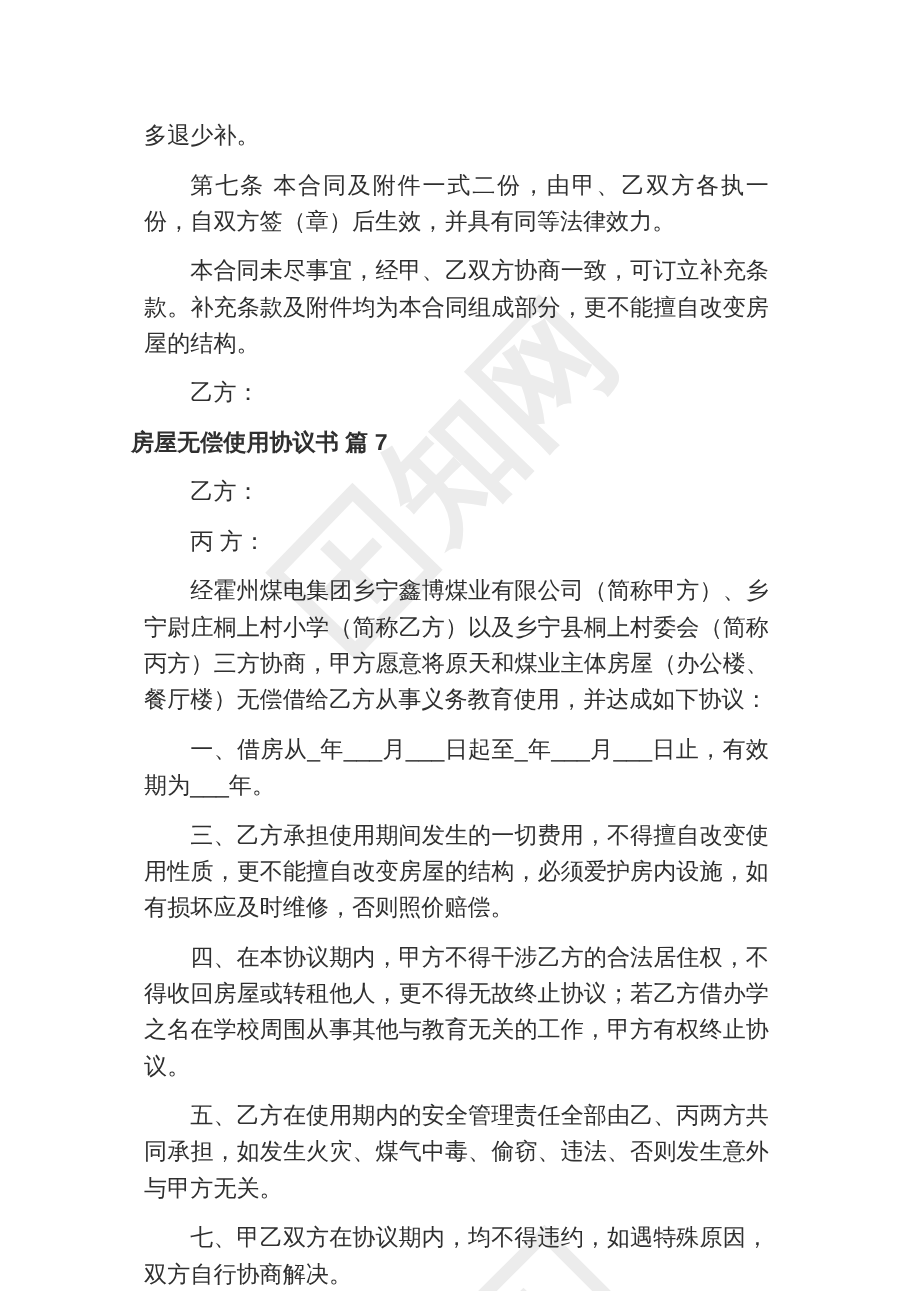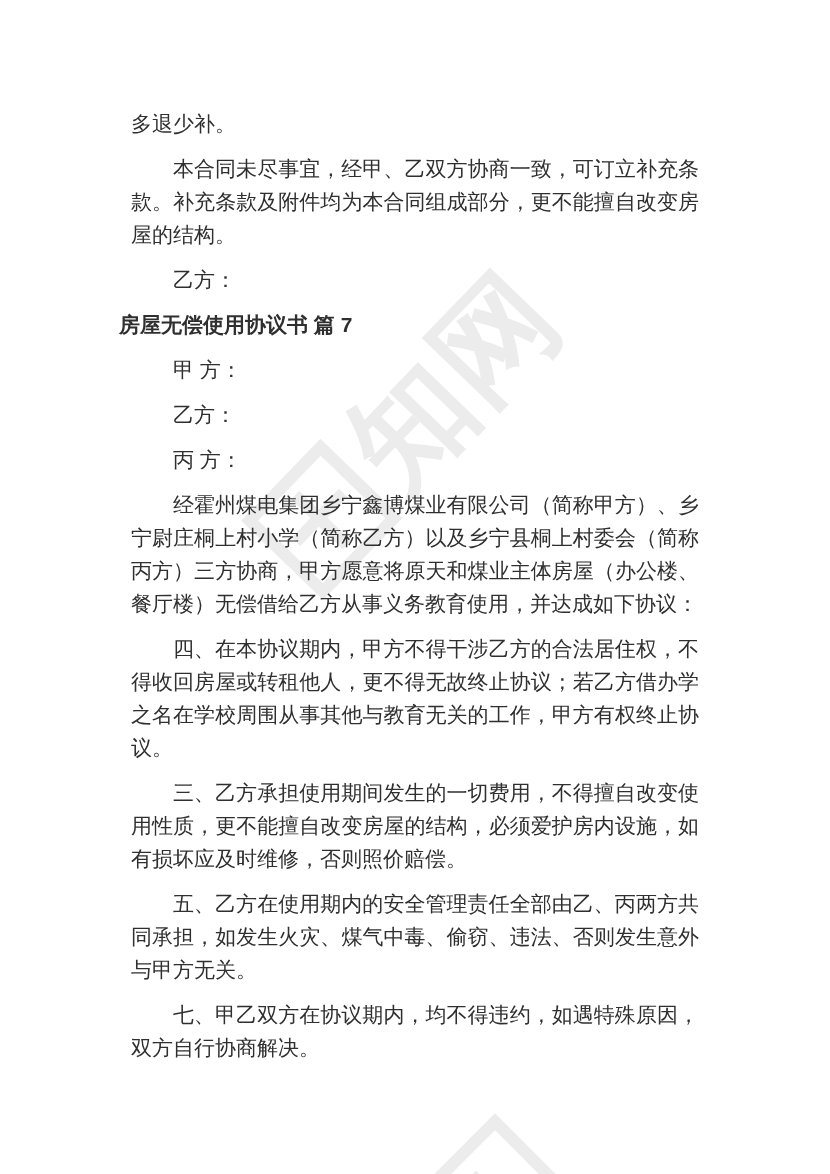--- a/index.html
+++ b/index.html
@@ -114,28 +114,29 @@
     </span>
     <span>知网</span>
   </div>
 
   <div class="watermark-tile">
     <span class="wm-bar-h"></span>
   </div>
 
   <div class="doc-body">
     <p class="no-indent">多退少补。</p>
+    <p>第七条 本合同及附件一式二份，由甲、乙双方各执一份，自双方签（章）后生效，并具有同等法律效力。</p>
     <p>本合同未尽事宜，经甲、乙双方协商一致，可订立补充条款。补充条款及附件均为本合同组成部分，更不能擅自改变房屋的结构。</p>
     <p>乙方：</p>
 
     <p class="section-title">房屋无偿使用协议书 篇 7</p>
 
-    <p>甲 方：</p>
     <p>乙方：</p>
     <p>丙 方：</p>
     <p>经霍州煤电集团乡宁鑫博煤业有限公司（简称甲方）、乡宁尉庄桐上村小学（简称乙方）以及乡宁县桐上村委会（简称丙方）三方协商，甲方愿意将原天和煤业主体房屋（办公楼、餐厅楼）无偿借给乙方从事义务教育使用，并达成如下协议：</p>
+    <p>一、借房从_年___月___日起至_年___月___日止，有效期为___年。</p>
+    <p>三、乙方承担使用期间发生的一切费用，不得擅自改变使用性质，更不能擅自改变房屋的结构，必须爱护房内设施，如有损坏应及时维修，否则照价赔偿。</p>
     <p>四、在本协议期内，甲方不得干涉乙方的合法居住权，不得收回房屋或转租他人，更不得无故终止协议；若乙方借办学之名在学校周围从事其他与教育无关的工作，甲方有权终止协议。</p>
-    <p>三、乙方承担使用期间发生的一切费用，不得擅自改变使用性质，更不能擅自改变房屋的结构，必须爱护房内设施，如有损坏应及时维修，否则照价赔偿。</p>
     <p>五、乙方在使用期内的安全管理责任全部由乙、丙两方共同承担，如发生火灾、煤气中毒、偷窃、违法、否则发生意外与甲方无关。</p>
     <p>七、甲乙双方在协议期内，均不得违约，如遇特殊原因，双方自行协商解决。</p>
   </div>
 
 </div>
 
 </body></html>

